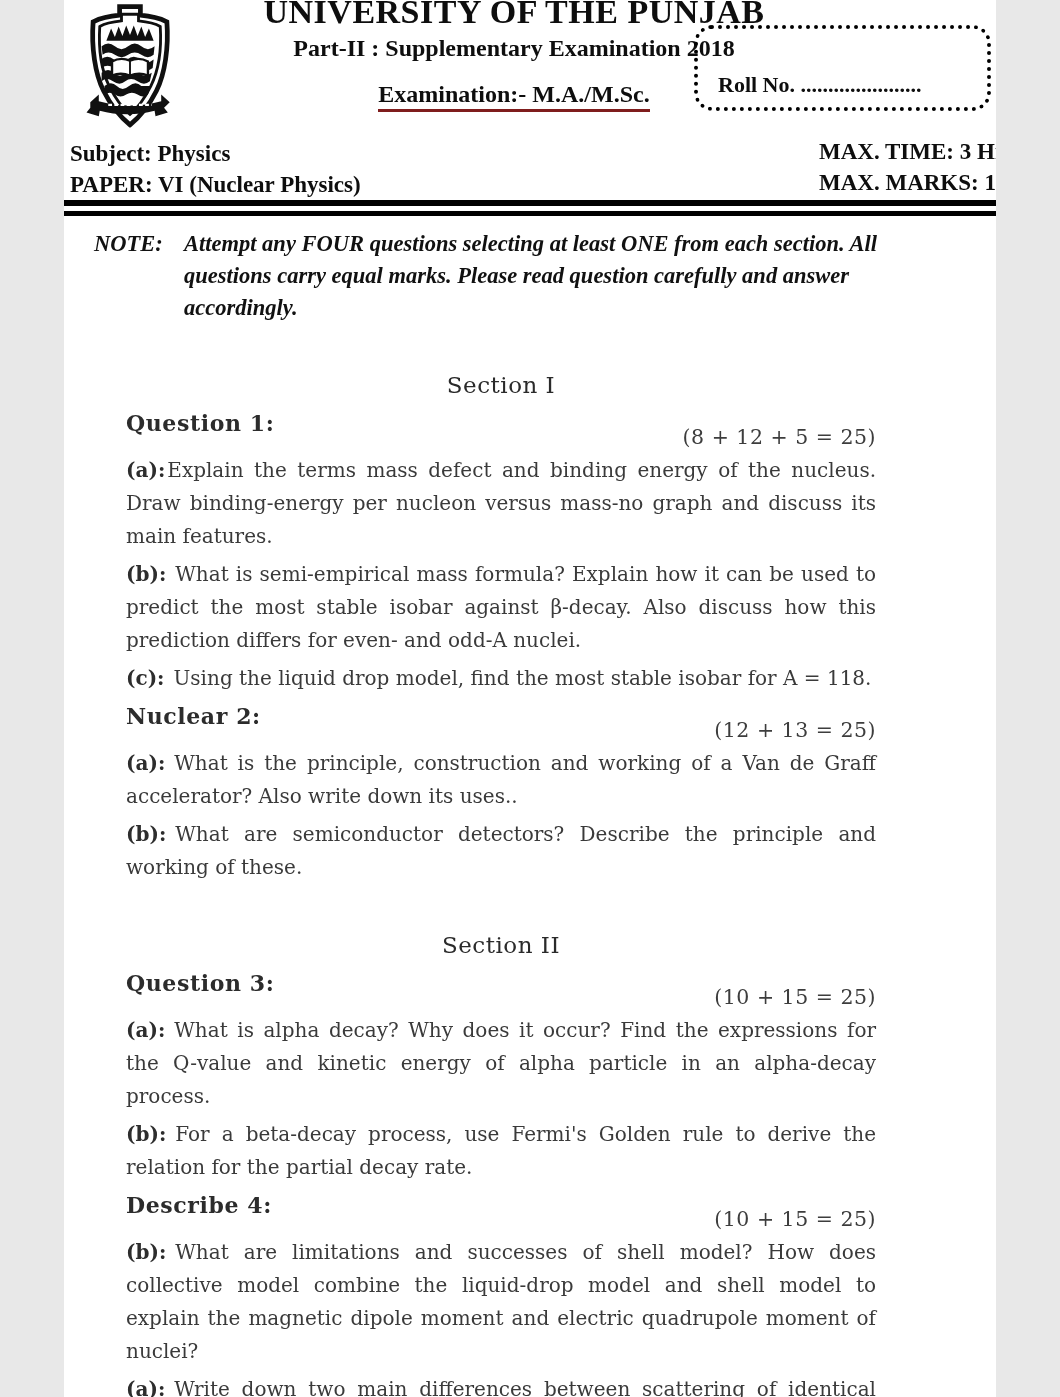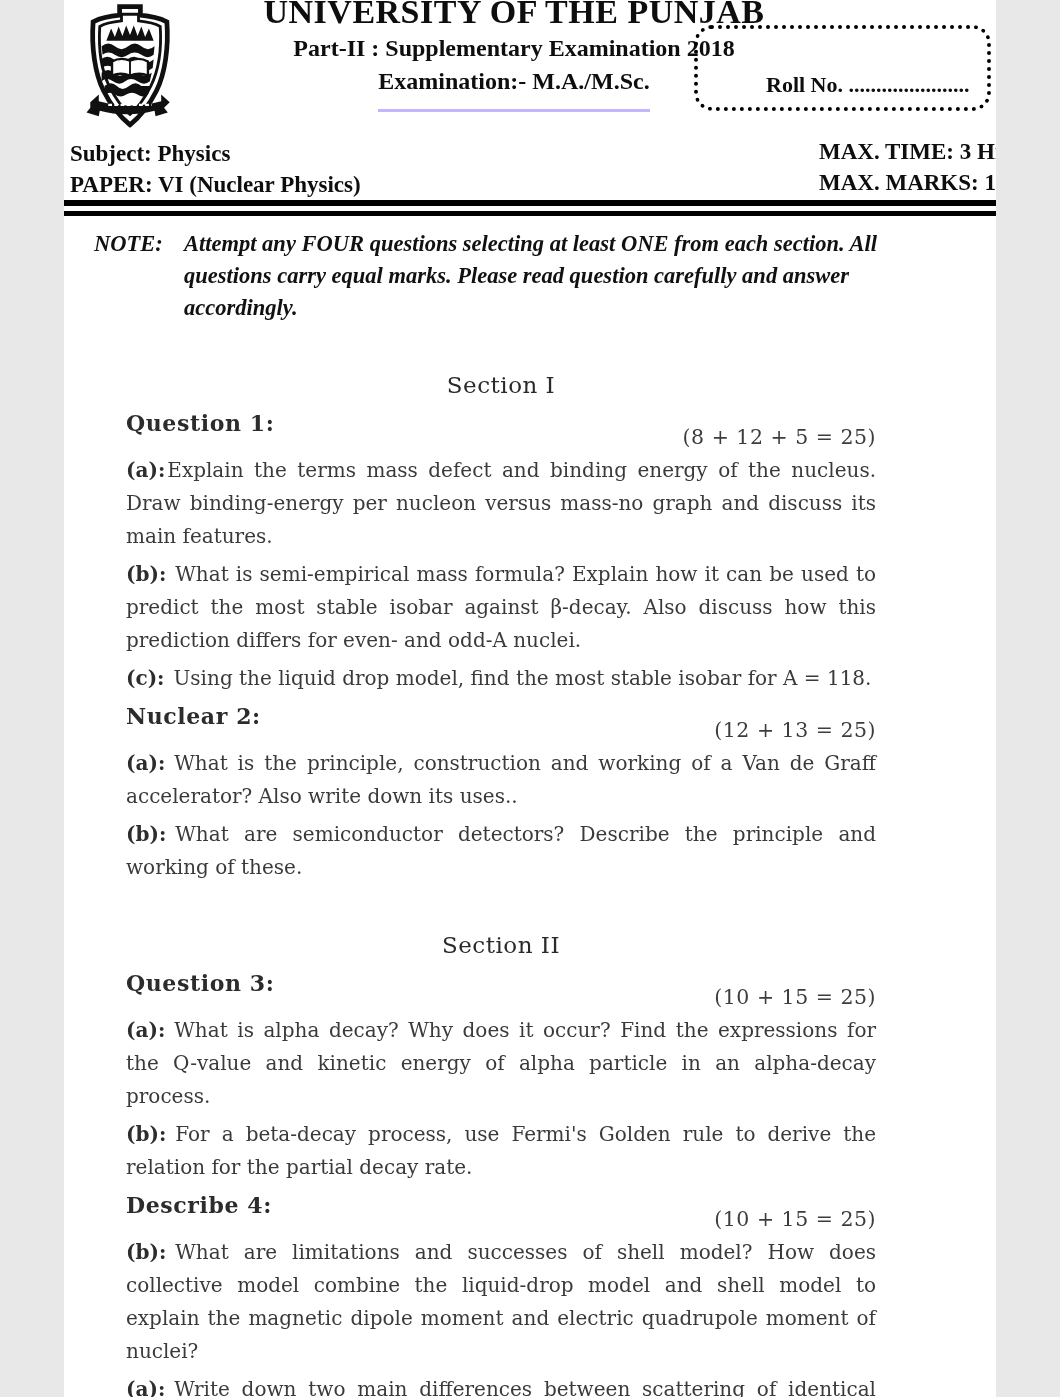--- a/index.html
+++ b/index.html
@@ -11,29 +11,29 @@
   }
   
   .header { position:relative; height:218px; }
   .crest { position:absolute; left:14px; top:2px; width:104px; height:136px; }
   .head-center {
     position:absolute; left:150px; top:0; width:600px; text-align:center;
     font-family:"Liberation Serif", serif; font-weight:bold; color:#0e0e0e;
   }
   .title { font-size:34px; letter-spacing:.5px; margin-top:-7px; white-space:nowrap; }
   .sub1  { font-size:24px; margin-top:4px; white-space:nowrap; }
-  .sub2  { font-size:24px; margin-top:6px; display:inline-block;
-           border-bottom:3px solid #c4b5fd; padding-bottom:14px; white-space:nowrap; }
+  .sub2  { font-size:24px; margin-top:19px; display:inline-block;
+           border-bottom:3px solid #7f1d1d; padding-bottom:1px; white-space:nowrap; }
   .rollbox {
     position:absolute; right:5px; top:25px; width:297px; height:86px;
     border:4px dotted #000; border-radius:18px;
   }
   .rollbox .rolltext {
     position:absolute; left:20px; bottom:9px; white-space:nowrap;
-    font-family:"Liberation Serif", serif; font-weight:bold; font-size:22px; color:#0e0e0e;margin-left:48px;
+    font-family:"Liberation Serif", serif; font-weight:bold; font-size:22px; color:#0e0e0e;
   }
   .subj-left {
     position:absolute; left:6px; top:138px;
     font-family:"Liberation Serif", serif; font-weight:bold; font-size:23px;
     line-height:31px; color:#0e0e0e;
   }
   .subj-right {
     position:absolute; left:755px; top:136px;
     font-family:"Liberation Serif", serif; font-weight:bold; font-size:23px;
     line-height:31px; color:#0e0e0e; white-space:nowrap;

